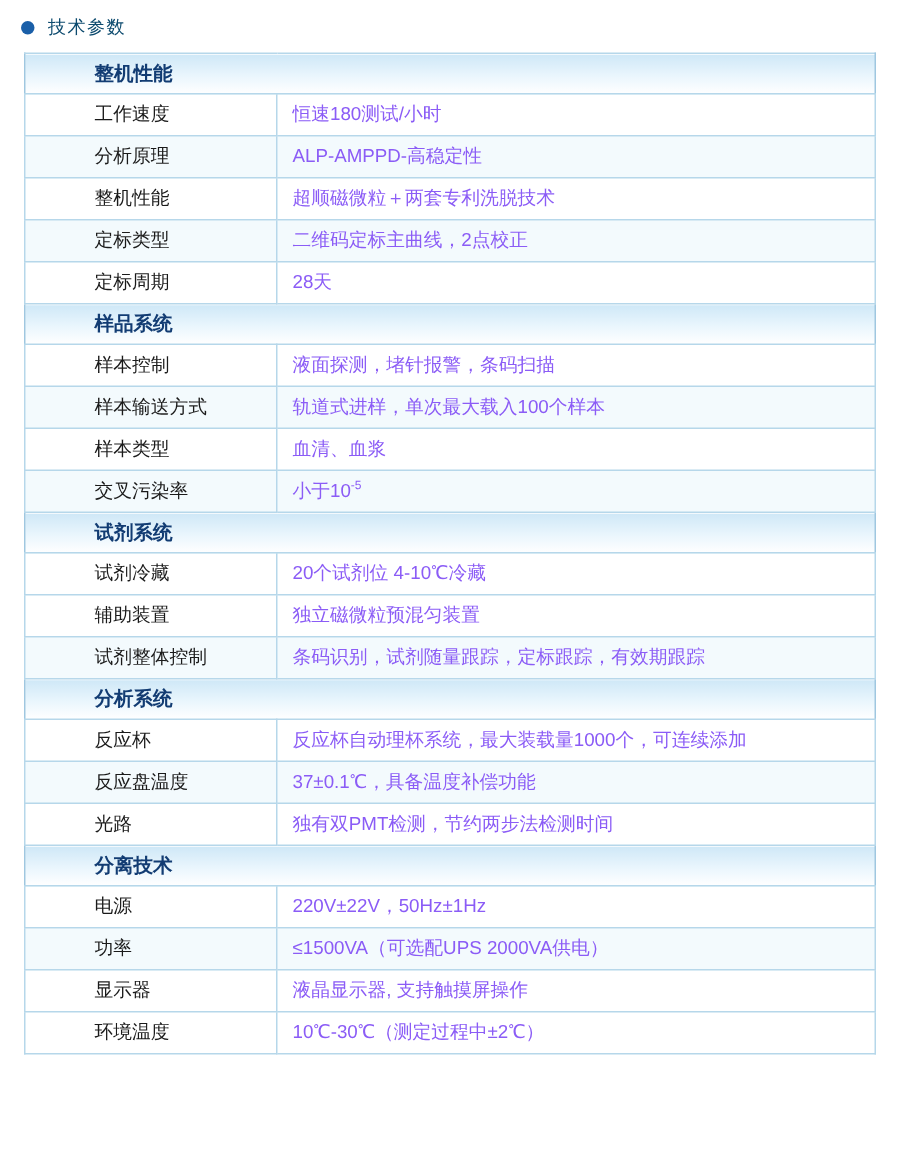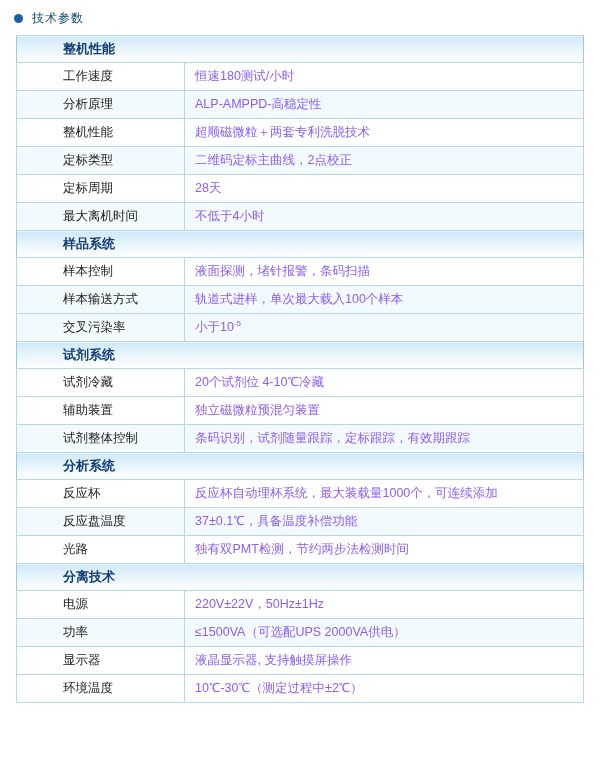--- a/index.html
+++ b/index.html
@@ -119,35 +119,35 @@
           <td class="cell-value">超顺磁微粒＋两套专利洗脱技术</td>
         </tr>
         <tr class="row alt">
           <td class="cell-label">定标类型</td>
           <td class="cell-value">二维码定标主曲线，2点校正</td>
         </tr>
         <tr class="row">
           <td class="cell-label">定标周期</td>
           <td class="cell-value">28天</td>
         </tr>
-        <tr class="row alt">
-          <td class="cell-label">最大离机时间</td>
-          <td class="cell-value">不低于4小时</td>
-        </tr>
         <tr class="section">
           <td colspan="2">样品系统</td>
         </tr>
         <tr class="row">
           <td class="cell-label">样本控制</td>
           <td class="cell-value">液面探测，堵针报警，条码扫描</td>
         </tr>
         <tr class="row alt">
           <td class="cell-label">样本输送方式</td>
           <td class="cell-value">轨道式进样，单次最大载入100个样本</td>
         </tr>
+        <tr class="row">
+          <td class="cell-label">样本类型</td>
+          <td class="cell-value">血清、血浆</td>
+        </tr>
         <tr class="row alt">
           <td class="cell-label">交叉污染率</td>
           <td class="cell-value"><span>小于10</span><sup>-5</sup></td>
         </tr>
         <tr class="section">
           <td colspan="2">试剂系统</td>
         </tr>
         <tr class="row">
           <td class="cell-label">试剂冷藏</td>
           <td class="cell-value">20个试剂位 4-10℃冷藏</td>

